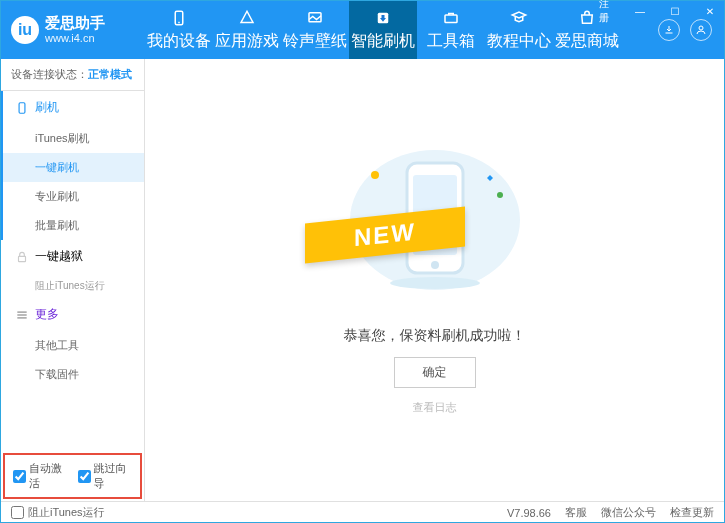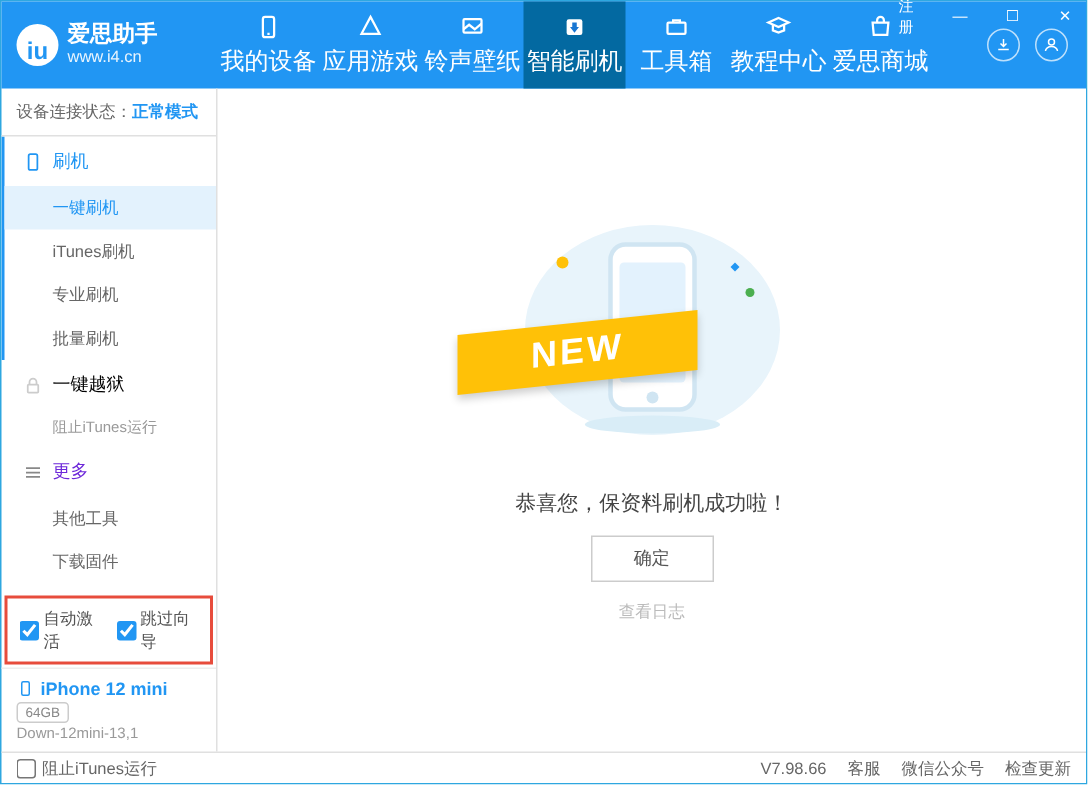--- a/index.html
+++ b/index.html
@@ -1,20 +1,20 @@
 <!DOCTYPE html>
 <html><head>
 <meta charset="utf-8">
 <style>
 *{margin:0;padding:0;box-sizing:border-box;font-family:"Microsoft YaHei",sans-serif}
 body{width:725px;height:523px;overflow:hidden;background:#fff}
 .outer{width:725px;height:523px;border:1px solid #2ea7e0;position:relative}
 .header{height:58px;background:#2196f3;display:flex;align-items:center;color:#fff}
 .logo-area{display:flex;align-items:center;padding:0 10px;width:144px}
-.logo-circle{width:28px;height:28px;border-radius:50%;background:#fff;display:flex;align-items:flex-end;justify-content:center;margin-right:6px}
+.logo-circle{width:28px;height:28px;border-radius:50%;background:#fff;display:flex;align-items:center;justify-content:center;margin-right:6px}
 .logo-circle span{color:#2196f3;font-weight:bold;font-size:16px}
 .brand{display:flex;flex-direction:column;line-height:1.2}
 .brand-name{font-size:15px;font-weight:bold}
 .brand-url{font-size:11px;opacity:.9}
 .nav{display:flex;height:100%}
 .nav-item{width:68px;display:flex;flex-direction:column;align-items:center;justify-content:center;cursor:pointer;font-size:16px;gap:4px}
 .nav-item.active{background:#0369a1}
 .nav-icon{width:18px;height:18px}
 .win-controls{position:absolute;right:0;top:0;display:flex;gap:23px;padding:4px 8px;align-items:center}
 .win-btn{width:12px;height:12px;color:#fff;font-size:10px;display:flex;align-items:center;justify-content:center;cursor:pointer}
@@ -143,22 +143,22 @@
         <span>设备连接状态：</span><span class="status-value">正常模式</span>
       </div>
       <div class="scroll-area">
         <div class="side-section" style="border-left-color:#2196f3">
           <div class="side-head">
             <svg width="14" height="14" viewBox="0 0 24 24" fill="none" stroke="#2196f3" stroke-width="2">
                 <rect x="7" y="3" width="10" height="18" rx="2"></rect>
               </svg>
             <span>刷机</span>
           </div>
+          <div class="side-item">iTunes刷机</div>
           <div class="side-item active">一键刷机</div>
-          <div class="side-item">iTunes刷机</div>
           <div class="side-item">专业刷机</div>
           <div class="side-item">批量刷机</div>
         </div>
         <div class="side-section">
           <div class="side-head gray">
             <svg width="14" height="14" viewBox="0 0 24 24" fill="none" stroke="#ccc" stroke-width="2">
                 <rect x="6" y="11" width="12" height="9" rx="1"></rect>
                 <path d="M8 11 V8 a4 4 0 0 1 8 0 V11"></path>
               </svg>
             <span>一键越狱</span>
@@ -181,30 +181,20 @@
       </div>
       <div class="checks">
         <label>
             <input type="checkbox" checked="" style="">
             <span>自动激活</span>
           </label>
         <label>
             <input type="checkbox" checked="" style="">
             <span>跳过向导</span>
           </label>
-      </div>
-      <div class="device">
-        <div class="dev-name">
-          <svg width="12" height="12" viewBox="0 0 24 24" fill="none" stroke="#2196f3" stroke-width="2">
-              <rect x="7" y="3" width="10" height="18" rx="2"></rect>
-            </svg>
-          <span>iPhone 12 mini</span>
-        </div>
-        <span class="dev-badge">64GB</span>
-        <div class="dev-sub">Down-12mini-13,1</div>
       </div>
     </div>
 
     <div class="main">
       <div class="phone-graphic">
         <svg width="200" height="160" viewBox="0 0 200 160">
           <ellipse cx="100" cy="75" rx="85" ry="70" fill="#e8f4fb"></ellipse>
           <circle cx="40" cy="30" r="4" fill="#ffc107"></circle>
           <circle cx="165" cy="50" r="3" fill="#4caf50"></circle>
           <path d="M155 30 l3 3 l-3 3 l-3 -3 Z" fill="#2196f3"></path>

